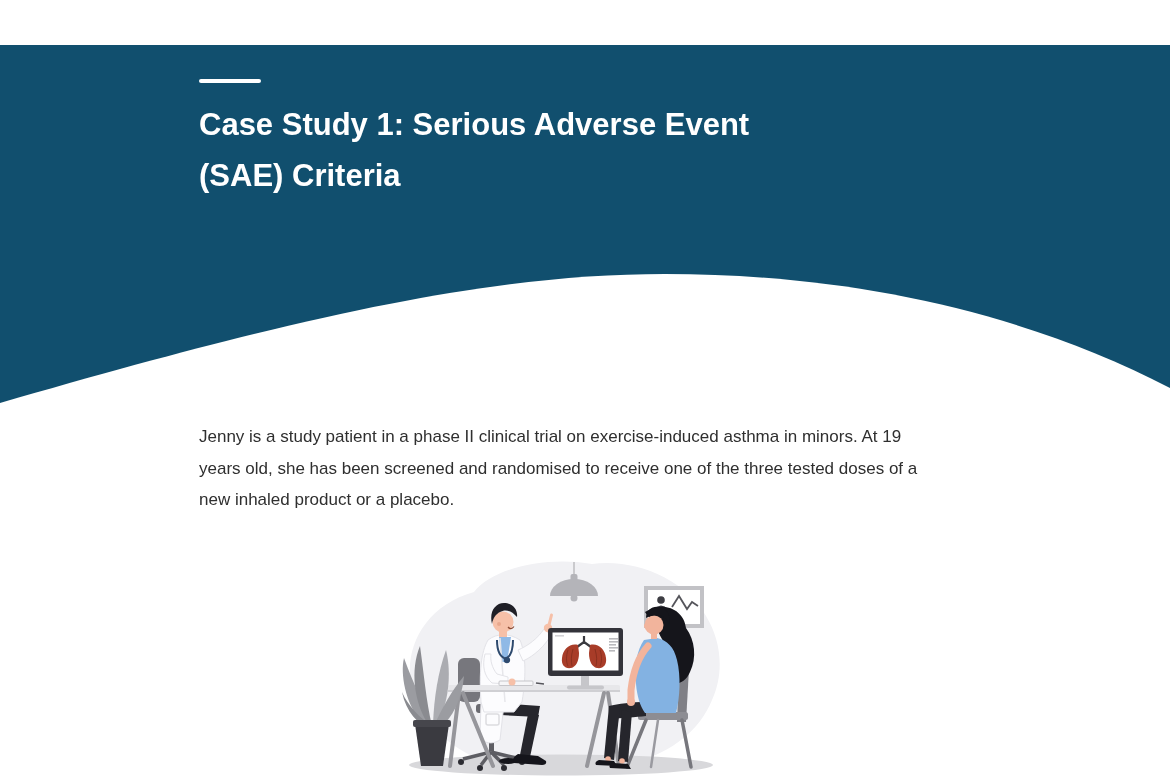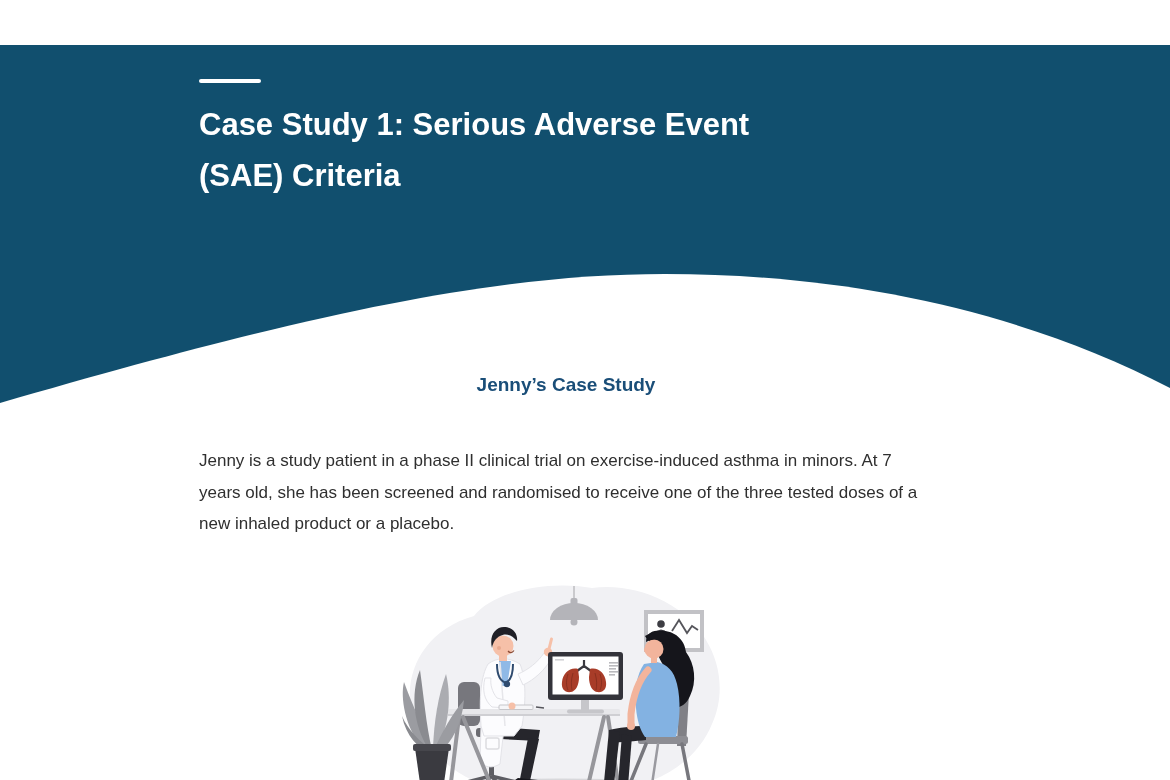--- a/index.html
+++ b/index.html
@@ -39,22 +39,21 @@
     <div class="hero-dash"></div>
     <h1 class="hero-title">Case Study 1: Serious Adverse Event (SAE) Criteria</h1>
   </div>
   <svg class="hero-curve" viewBox="0 0 1170 135" preserveAspectRatio="none" aria-hidden="true">
     <path d="M0 133 C 300 46, 490 4, 665 4 C 845 4, 1020 40, 1170 118 L 1170 135 L 0 135 Z" fill="#ffffff"></path>
   </svg>
 </header>
 
 <main class="content">
   <div class="container">
-    <h2 class="section-heading">Jenny’s Case Study</h2>
-    <p class="body-paragraph">Jenny is a study patient in a phase II clinical trial on exercise-induced asthma in minors. At 7 years old, she has been screened and randomised to receive one of the three tested doses of a new inhaled product or a placebo.</p>
+    <p class="body-paragraph">Jenny is a study patient in a phase II clinical trial on exercise-induced asthma in minors. At 19 years old, she has been screened and randomised to receive one of the three tested doses of a new inhaled product or a placebo.</p>
 
     <div class="illustration-wrap">
       <svg width="340" height="232" viewBox="0 0 340 232" role="img">
 
         <path d="M 14 120 C 12 86, 34 50, 78 38 C 96 14, 150 2, 196 10 C 240 4, 290 26, 310 62
              C 326 88, 328 120, 316 146 C 304 176, 276 198, 240 208 C 196 220, 130 220, 92 208
              C 52 196, 18 162, 14 120 Z" fill="#f1f1f4"></path>
 
         <ellipse cx="165" cy="211" rx="152" ry="10.5" fill="#d8d8db"></ellipse>
 

